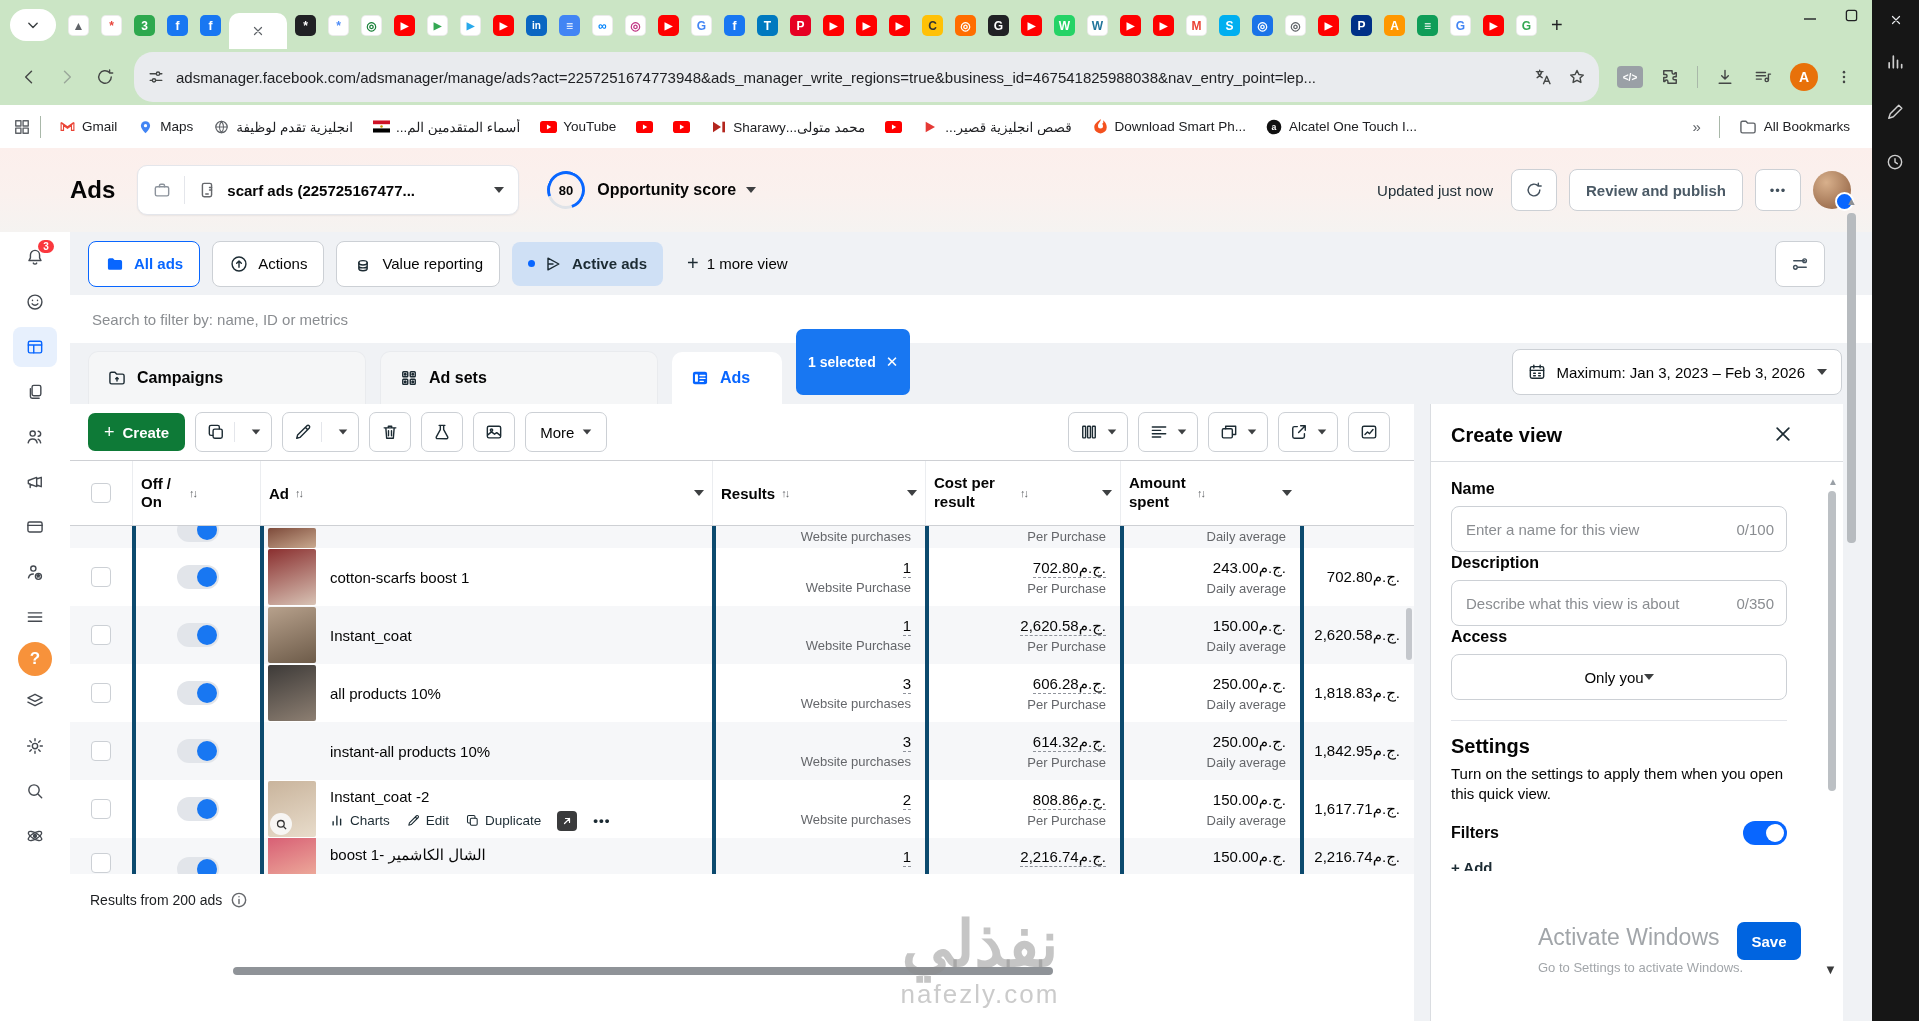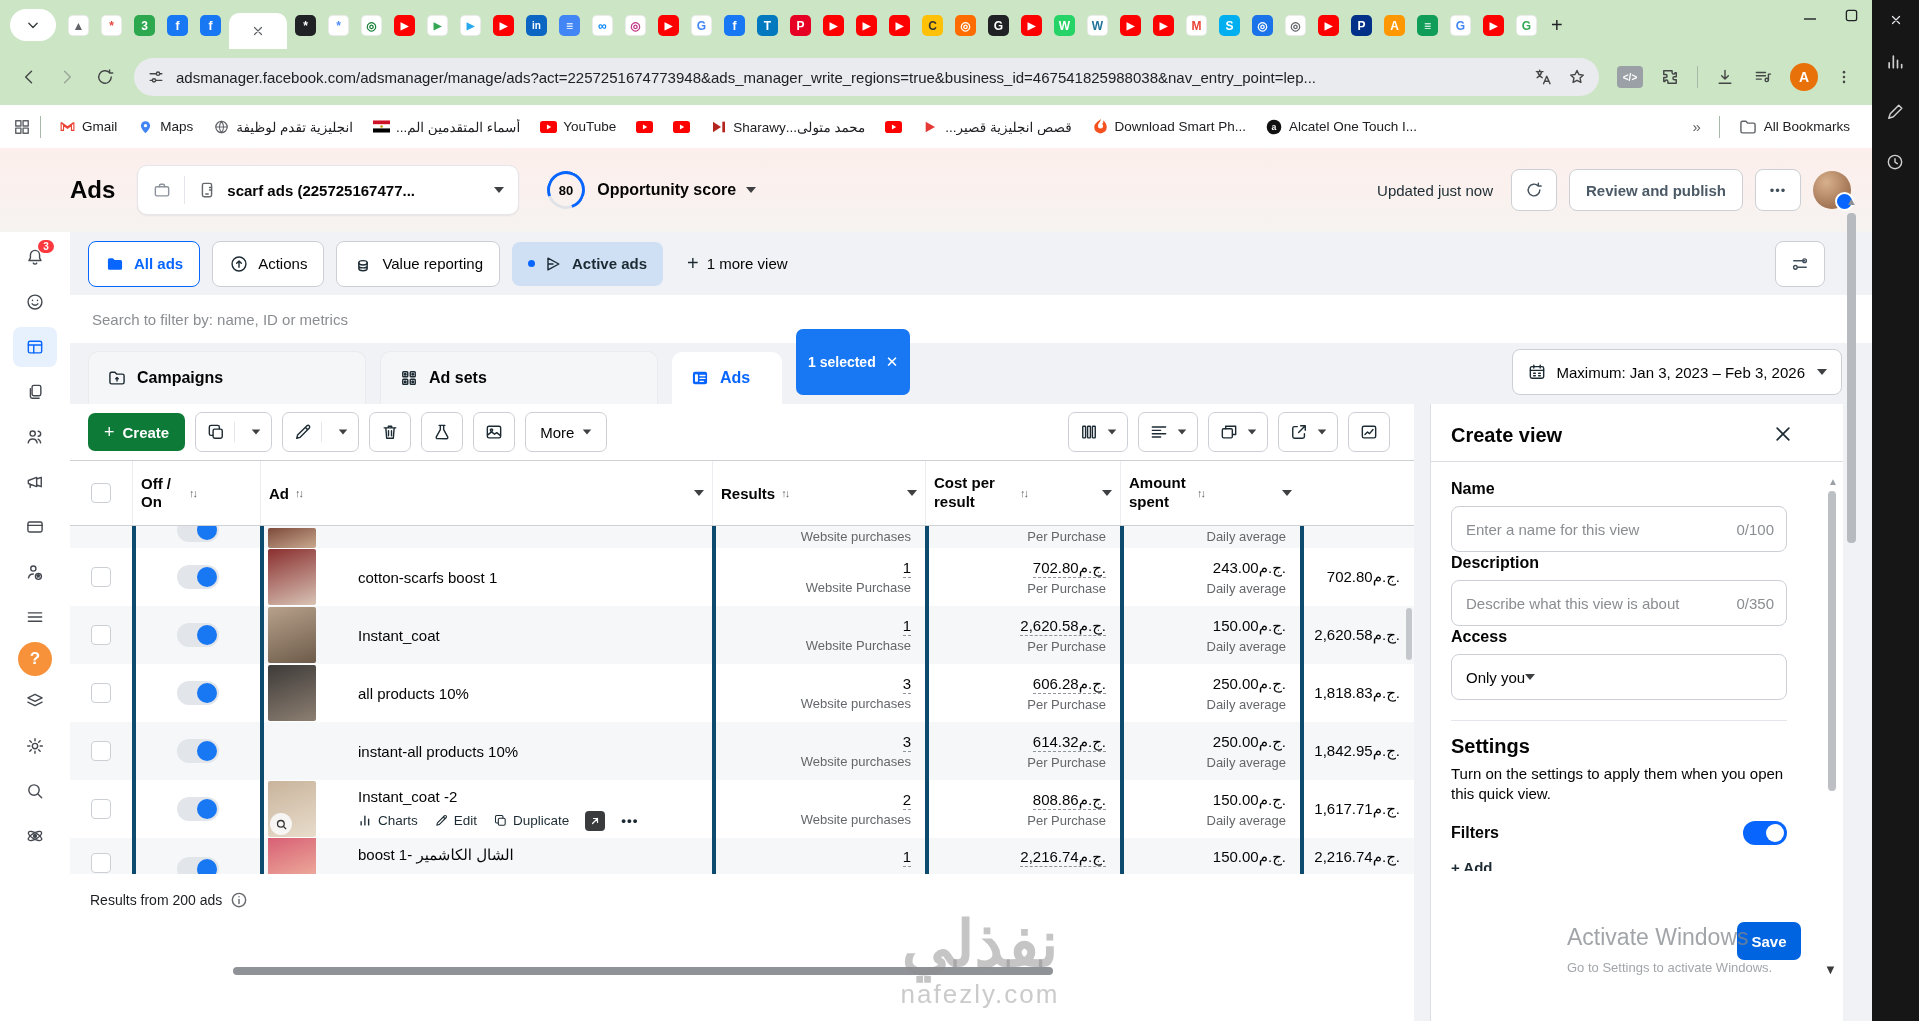--- a/index.html
+++ b/index.html
@@ -9,21 +9,21 @@
   .chrome{position:absolute;left:0;top:0;width:1872px;}
   .tabstrip{height:49px;background:#cbe5c5;display:flex;align-items:flex-end;position:relative;}
   .tabsearch{width:46px;height:32px;background:#fff;border-radius:16px;margin:0 6px 8px 10px;display:flex;align-items:center;justify-content:center;color:#3c4043;}
   .fav{width:21px;height:21px;border-radius:5px;margin:0 6px 13px 6px;display:flex;align-items:center;justify-content:center;font-size:12px;font-weight:bold;flex:none;}
   .activetab{width:58px;height:36px;background:#fff;border-radius:10px 10px 0 0;margin:0 2px;display:flex;align-items:center;justify-content:center;flex:none;color:#5f6368;}
   .newtab{margin:0 4px 14px 8px;color:#202124;font-size:20px;line-height:20px;}
   .wctl{position:absolute;top:8px;display:flex;align-items:center;gap:28px;right:14px;color:#202124;}
   .urlrow{height:56px;background:#cbe5c5;display:flex;align-items:center;padding:0 10px;}
   .navic{color:#444746;margin:0 9px;flex:none}
   .navic.dis{color:#9aa79a}
-  .omnibox{flex:1;height:38px;background:#e9ebee;border-radius:19px;margin:0 10px;display:flex;align-items:center;padding:0 12px;min-width:0;}
+  .omnibox{flex:1;height:50px;background:#e9ebee;border-radius:19px;margin:0 10px;display:flex;align-items:center;padding:0 12px;min-width:0;}
   .omnibox .url{flex:1;font-size:15px;color:#202124;white-space:nowrap;overflow:hidden;text-overflow:ellipsis;margin-left:10px;}
   .ombtn{color:#444746;margin-left:14px;flex:none}
   .chip-ext{width:26px;height:22px;background:#9aa0a6;border-radius:4px;color:#fff;font-size:10px;font-weight:bold;display:flex;align-items:center;justify-content:center;margin:0 8px;}
   .vr{width:1px;height:22px;background:#a9b8a9;margin:0 8px;}
   .avatar-a{width:28px;height:28px;border-radius:50%;background:#e8710a;color:#fff;font-size:14px;font-weight:bold;display:flex;align-items:center;justify-content:center;margin:0 8px;}
   .bookbar{height:43px;background:#fff;display:flex;align-items:center;padding:0 12px;border-bottom:1px solid #e4e6e8;}
   .bm{display:flex;align-items:center;margin:0 10px;flex:none;cursor:pointer;}
   .bm .lbl{font-size:13.5px;color:#202124;margin-left:6px;max-width:150px;white-space:nowrap;overflow:hidden;}
   .bm-ic{width:17px;height:17px;border-radius:3px;display:flex;align-items:center;justify-content:center;font-size:11px;font-weight:bold;flex:none;}
   
@@ -101,21 +101,21 @@
   .sort{font-size:11px;color:#65676b;margin-left:6px;letter-spacing:-2px;font-weight:normal;}
   .hcaret{position:absolute;right:8px;top:50%;margin-top:-3px;}
   .checkbox{width:18px;height:18px;border:1px solid #ccd0d5;border-radius:4px;background:#fff;margin:0 auto;}
   .trow{height:58px;position:relative;background:#fff;}
   .trow.stripe{background:#f6f7f9;}
   .tcell{border-left:4px solid #0c4a6e;display:flex;flex-direction:column;justify-content:center;overflow:hidden;}
   .tcell.first{border-left:none;justify-content:center;}
   .togglewrap{display:flex;align-items:center;justify-content:center;height:100%;}
   .toggle{width:42px;height:24px;border-radius:13px;background:#e2e5ea;position:relative;cursor:pointer;}
   .toggle .knob{position:absolute;right:2px;top:2px;width:20px;height:20px;border-radius:50%;background:#1877f2;}
-  .adcell{flex-direction:row !important;align-items:center;justify-content:flex-start !important;padding-left:4px;gap:28px;}
+  .adcell{flex-direction:row !important;align-items:center;justify-content:flex-start !important;padding-left:4px;}
   .thumb{width:48px;height:56px;border-radius:2px;flex:none;margin-right:14px;position:relative;}
   .nothumb{width:48px;flex:none;margin-right:14px;}
   .adname{font-size:15px;color:#050505;cursor:pointer;}
   .rowactions{display:flex;align-items:center;margin-top:6px;font-size:13.5px;color:#1c2b33;}
   .ract{display:flex;align-items:center;margin-right:16px;cursor:pointer;}
   .ract .ic{margin-right:5px;color:#1c2b33}
   .ract-open{width:20px;height:20px;background:#3a3b3c;border-radius:4px;color:#fff;display:flex;align-items:center;justify-content:center;margin-right:16px;cursor:pointer;}
   .ract-more{letter-spacing:1px;font-weight:bold;cursor:pointer;}
   .magover{position:absolute;left:2px;bottom:2px;width:22px;height:22px;border-radius:50%;background:rgba(250,250,250,.9);display:flex;align-items:center;justify-content:center;color:#333;}
   .numcell{align-items:flex-end;padding-right:14px;}
@@ -133,34 +133,34 @@
   .panel{position:absolute;left:1430px;top:0;bottom:0;width:412px;background:#fff;border-left:1px solid #dadde1;}
   .ptitle{font-size:20px;font-weight:bold;color:#050505;padding:20px 0 14px 20px;}
   .pclose{position:absolute;right:50px;top:20px;color:#1c2b33;cursor:pointer;}
   .pdivider{height:1px;background:#dadde1;}
   .pbody{padding:16px 56px 0 20px;}
   .plabel{font-size:16px;font-weight:bold;color:#050505;margin:2px 0 8px;}
   .pfield{position:relative;height:44px;border:1px solid #ccd0d5;border-radius:8px;display:flex;align-items:center;background:#fff;}
   .pfield input{border:none;outline:none;background:transparent;font-size:15px;margin-left:12px;flex:1;color:#050505;font-family:inherit;}
   .pfield input::placeholder{color:#8a8d91}
   .pcount{font-size:15px;color:#8a8d91;margin-right:12px;flex:none;}
-  .pselect{justify-content:flex-start;padding:0 14px;cursor:pointer;font-size:15px;color:#050505;}
+  .pselect{justify-content:center;padding:0 14px;cursor:pointer;font-size:15px;color:#050505;}
   .psecdiv{height:1px;background:#e4e6eb;margin:20px 0 14px;}
   .ptitle2{font-size:20px;font-weight:bold;color:#050505;margin-bottom:6px;}
   .pdesc{font-size:15px;color:#050505;line-height:1.35;}
   .filtersrow{display:flex;align-items:center;justify-content:space-between;margin-top:16px;}
   .flabel{font-size:16px;font-weight:bold;color:#050505;}
   .fswitch{width:44px;height:24px;border-radius:13px;background:#0866ff;position:relative;cursor:pointer;}
   .fswitch .knob{position:absolute;right:3px;top:3px;width:18px;height:18px;border-radius:50%;background:#fff;}
   .addclip{height:12px;overflow:hidden;font-size:15px;font-weight:bold;color:#1c2b33;margin-top:14px;}
   .savebtn{position:absolute;right:42px;top:518px;width:64px;height:38px;background:#0064e0;border-radius:7px;color:#fff;font-size:15px;font-weight:bold;display:flex;align-items:center;justify-content:center;cursor:pointer;}
   .pscroll{position:absolute;right:7px;top:72px;width:8px;}
   .pscroll .arr{color:#9aa0a6;font-size:10px;text-align:center;}
   .pscroll .thumbv{width:8px;height:300px;background:#bcc0c4;border-radius:4px;margin-top:4px;}
-  .activatewm{position:absolute;left:136px;top:520px;color:rgba(130,135,140,.75);pointer-events:none;}
+  .activatewm{position:absolute;left:107px;top:520px;color:rgba(130,135,140,.75);pointer-events:none;}
   .activatewm .l1{font-size:23px;}
   .activatewm .l2{font-size:13px;margin-top:9px;}
   .pagescroll{position:absolute;left:1846px;top:195px;width:10px;z-index:8;}
   .pagescroll .arr{color:#8d9095;font-size:11px;text-align:center;}
   .pagescroll .thumbv{width:9px;height:330px;background:#b7bbbf;border-radius:4px;margin:6px auto 0;}
   .cornercaret{position:absolute;left:1824px;top:962px;color:#3a3b3c;font-size:13px;z-index:9;}
 </style>
 </head>
 <body>
 

